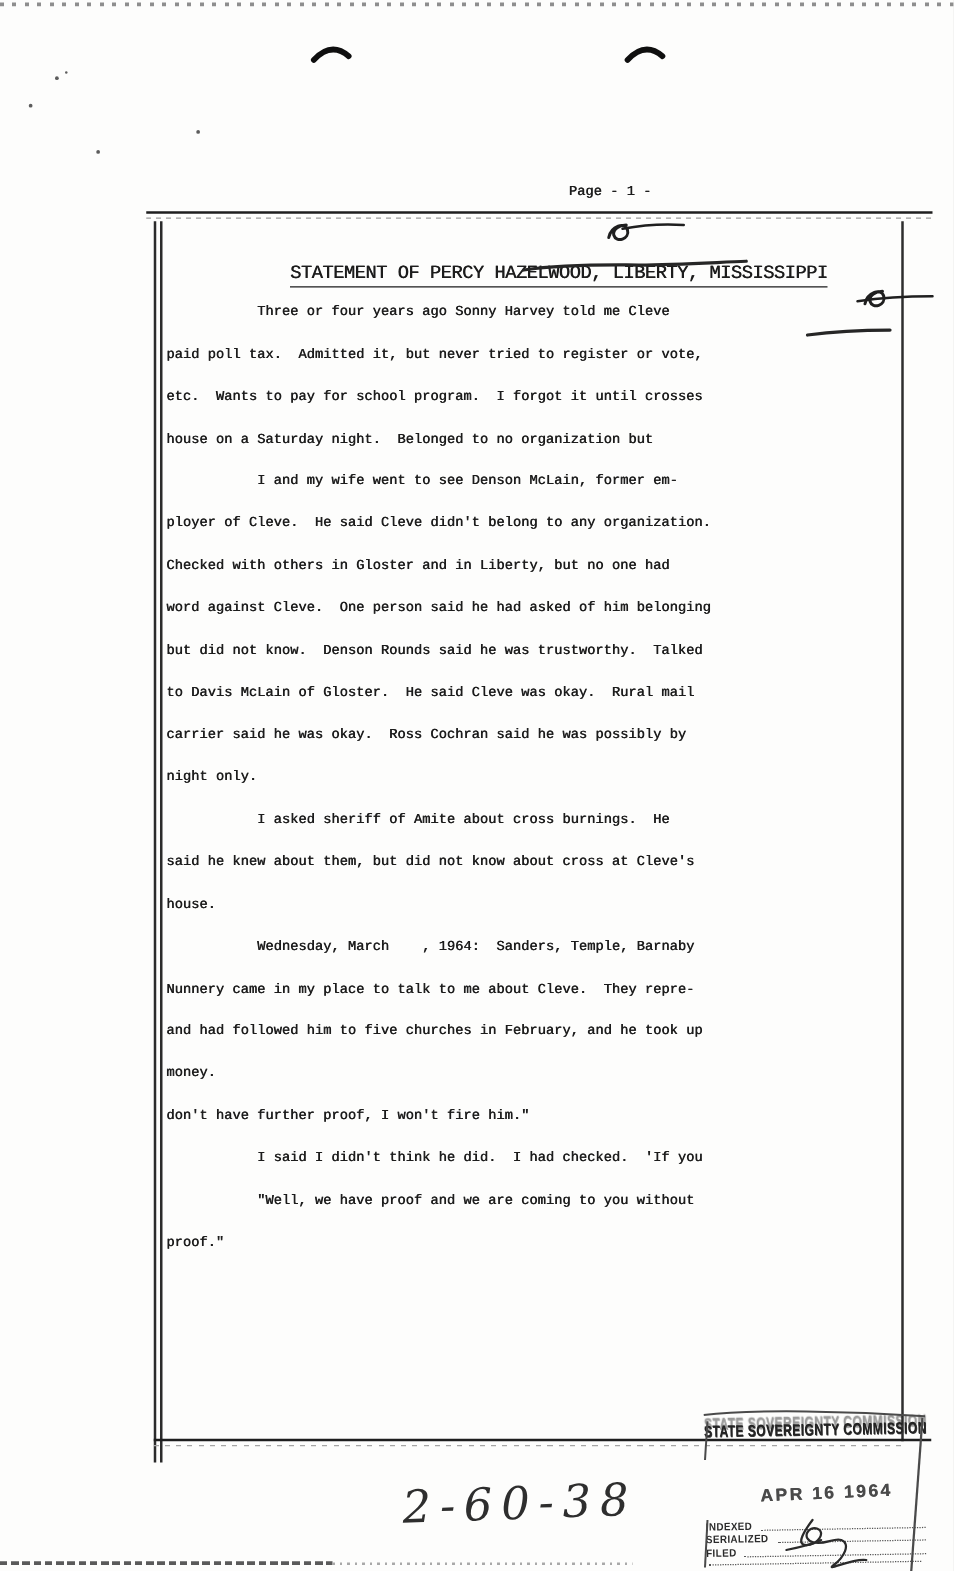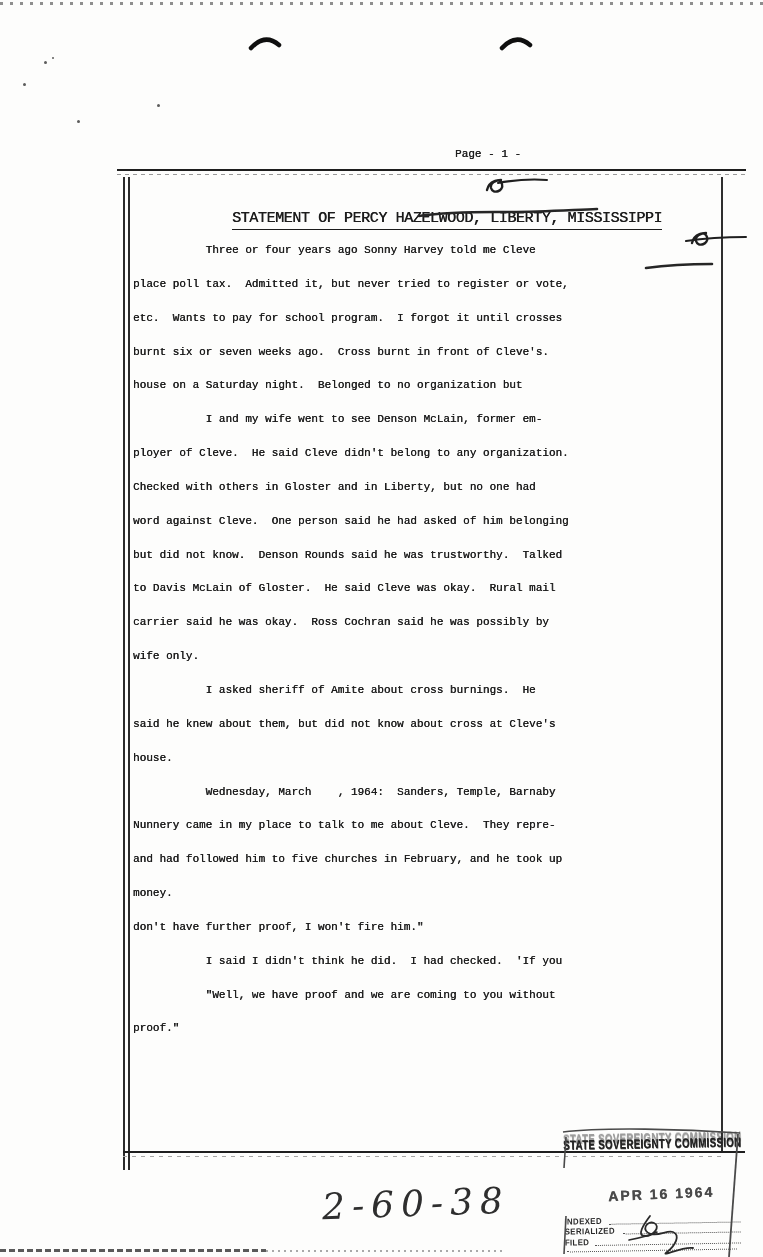--- a/index.html
+++ b/index.html
@@ -104,32 +104,31 @@
   <div class="top-border-dotted"></div>
   <div class="left-border"></div>
   <div class="right-border"></div>
   <div class="bottom-border"></div>
   <div class="bottom-border-dotted"></div>
 
   <div class="page-number">Page - 1 -</div>
   <div class="doc-title">STATEMENT OF PERCY HAZELWOOD, LIBERTY, MISSISSIPPI</div>
   <div class="doc-lines">
       <div class="doc-line">           Three or four years ago Sonny Harvey told me Cleve</div>
-      <div class="doc-line">place poll tax.  Admitted it, but never tried to register or vote,</div>
+      <div class="doc-line">paid poll tax.  Admitted it, but never tried to register or vote,</div>
       <div class="doc-line">etc.  Wants to pay for school program.  I forgot it until crosses</div>
-      <div class="doc-line">burnt six or seven weeks ago.  Cross burnt in front of Cleve's.</div>
       <div class="doc-line">house on a Saturday night.  Belonged to no organization but</div>
       <div class="doc-line">           I and my wife went to see Denson McLain, former em-</div>
       <div class="doc-line">ployer of Cleve.  He said Cleve didn't belong to any organization.</div>
       <div class="doc-line">Checked with others in Gloster and in Liberty, but no one had</div>
       <div class="doc-line">word against Cleve.  One person said he had asked of him belonging</div>
       <div class="doc-line">but did not know.  Denson Rounds said he was trustworthy.  Talked</div>
       <div class="doc-line">to Davis McLain of Gloster.  He said Cleve was okay.  Rural mail</div>
       <div class="doc-line">carrier said he was okay.  Ross Cochran said he was possibly by</div>
-      <div class="doc-line">wife only.</div>
+      <div class="doc-line">night only.</div>
       <div class="doc-line">           I asked sheriff of Amite about cross burnings.  He</div>
       <div class="doc-line">said he knew about them, but did not know about cross at Cleve's</div>
       <div class="doc-line">house.</div>
       <div class="doc-line">           Wednesday, March    , 1964:  Sanders, Temple, Barnaby</div>
       <div class="doc-line">Nunnery came in my place to talk to me about Cleve.  They repre-</div>
       <div class="doc-line">and had followed him to five churches in February, and he took up</div>
       <div class="doc-line">money.</div>
       <div class="doc-line">don't have further proof, I won't fire him."</div>
       <div class="doc-line">           I said I didn't think he did.  I had checked.  'If you</div>
       <div class="doc-line">           "Well, we have proof and we are coming to you without</div>

